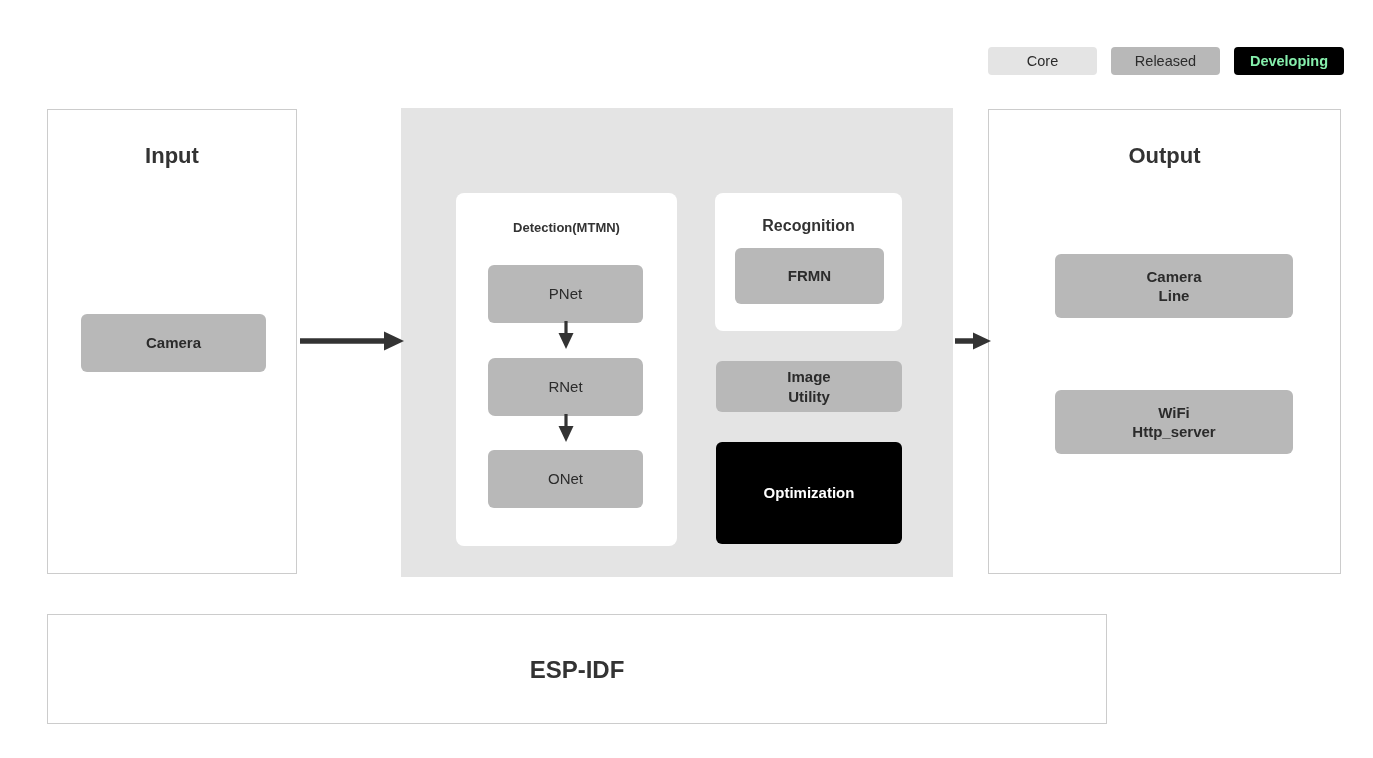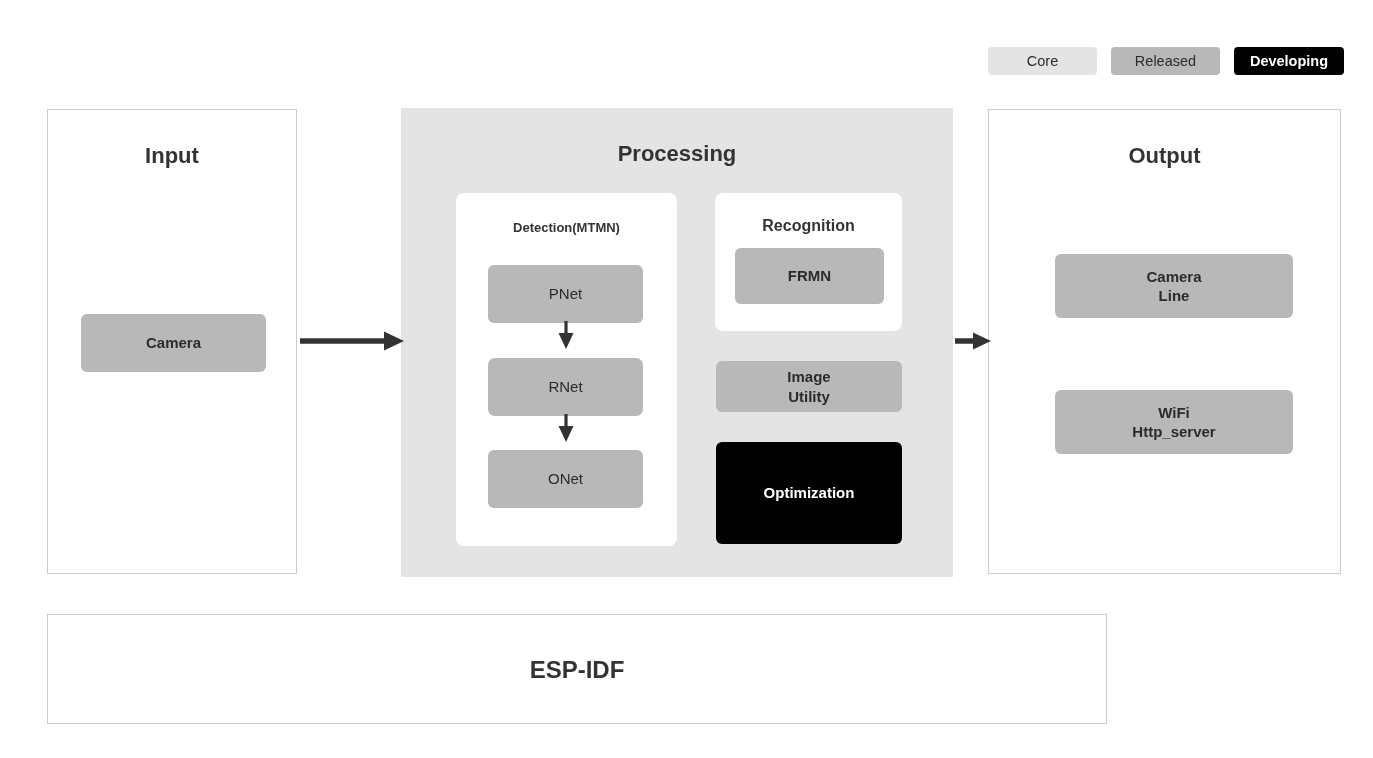--- a/index.html
+++ b/index.html
@@ -33,21 +33,21 @@
     height: 28px;
     line-height: 28px;
     text-align: center;
     font-size: 14.5px;
     border-radius: 4px;
     color: #2b2b2b;
     box-sizing: border-box;
   }
   .chip-core     { width: 109px; background: #e4e4e4; font-weight: 400; }
   .chip-released { width: 109px; background: #b8b8b8; font-weight: 400; }
-  .chip-dev      { width: 110px; background: #000000; color: #ffffff; font-weight: 700; }
+  .chip-dev      { width: 110px; background: #000000; color: #86efac; font-weight: 700; }
 
   
   .panel {
     position: absolute;
     box-sizing: border-box;
   }
   .panel-outline {
     background: #ffffff;
     border: 1.5px solid #cccccc;
   }
@@ -187,21 +187,20 @@
     <div class="legend-chip chip-released">Released</div>
     <div class="legend-chip chip-dev">Developing</div>
   </div>
 
   <div class="panel panel-outline" id="panel-input">
     <div class="panel-title panel-title-input">Input</div>
     <div class="node node-released" id="node-camera">Camera</div>
   </div>
 
   <div class="panel" id="panel-process">
-    <div class="panel-title panel-title-process">Processing</div>
 
     <div id="card-detection">
       <div class="card-title" id="title-detection">Detection(MTMN)</div>
       <div class="node node-released" id="node-pnet">PNet</div>
       <div class="node node-released" id="node-rnet">RNet</div>
       <div class="node node-released" id="node-onet">ONet</div>
     </div>
 
     <div id="card-recognition">
       <div class="card-title" id="title-recognition">Recognition</div>

